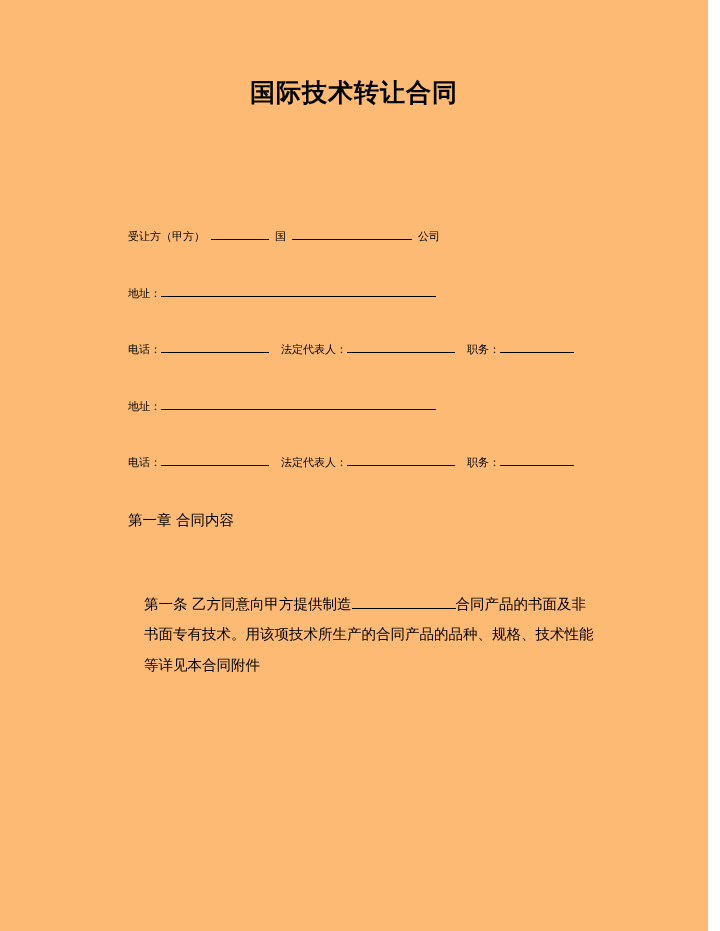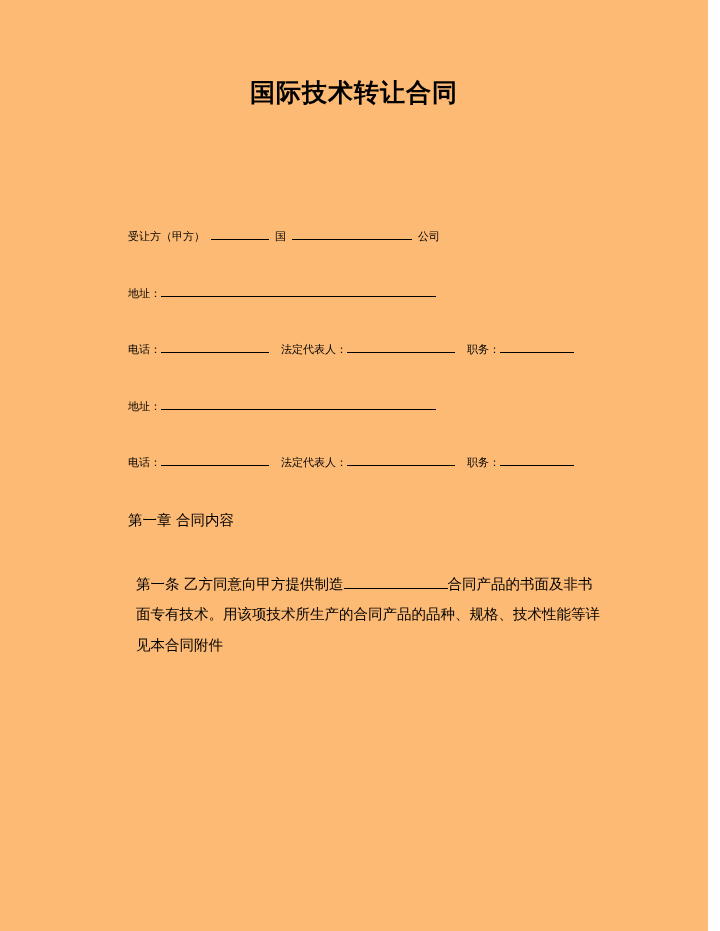--- a/index.html
+++ b/index.html
@@ -49,27 +49,27 @@
     height: 1em;
   }
   .b-sm { width: 58px; }
   .b-md { width: 108px; }
   .b-lg { width: 120px; }
   .b-xl { width: 275px; }
   .b-short { width: 74px; }
   .gap { display: inline-block; width: 6px; }
   .section-head {
     font-size: 14.5px;
-    margin-bottom: 39px;
+    margin-bottom: 59px;
   }
   .para {
     font-size: 14.5px;
     line-height: 2.1;
     text-indent: 0;
-    margin: 8px;
+    margin: 16px;
     padding-right: 4px;
   }
   .inline-blank {
     display: inline-block;
     border-bottom: 1px solid #000;
     width: 104px;
     height: 1em;
     vertical-align: baseline;
   }
   .para-wrap {

